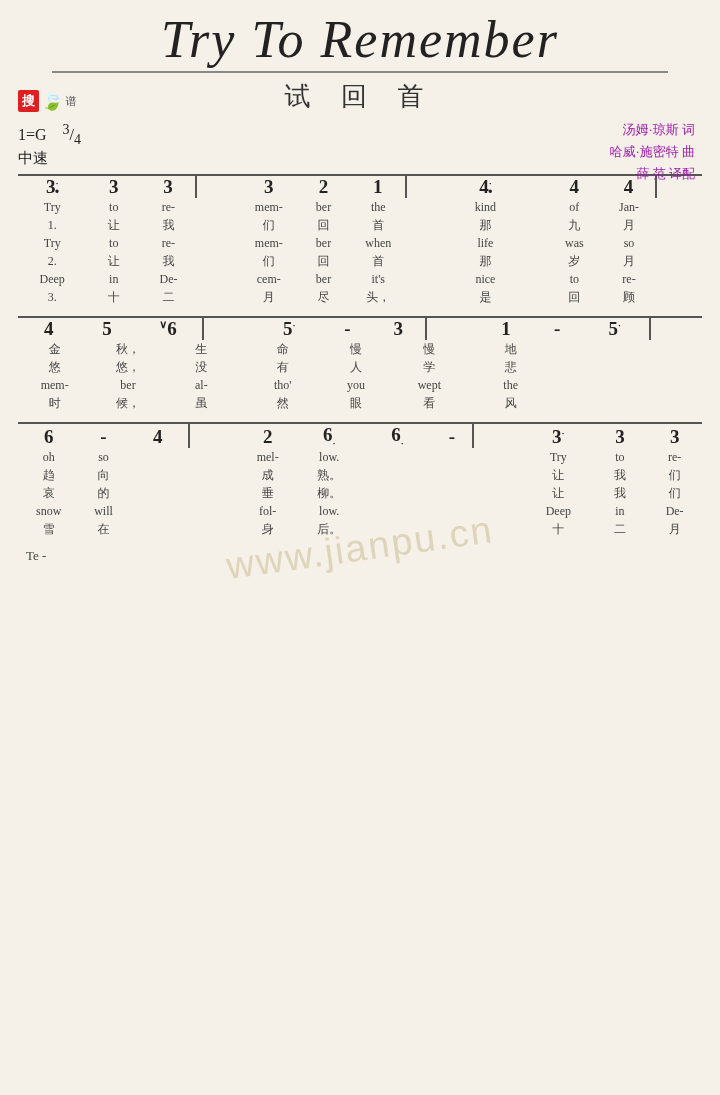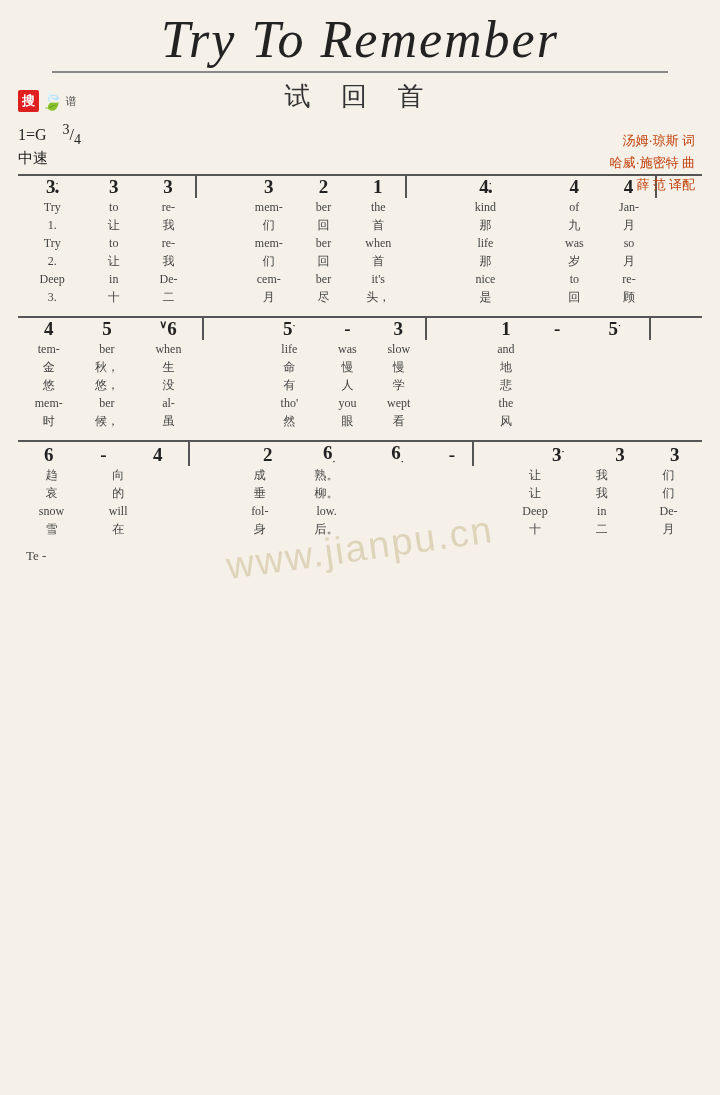--- a/index.html
+++ b/index.html
@@ -61,24 +61,24 @@
       font-size: 26px;
       color: #333;
       letter-spacing: 12px;
       text-align: center;
       margin-bottom: 8px;
       font-family: serif;
     }
     .credits {
       position: absolute;
       right: 25px;
-      top: 130px;
+      top: 119px;
       text-align: right;
       font-size: 13px;
-      color: #c2410c;
+      color: #a21caf;
       line-height: 1.7;
       font-family: serif;
     }
     .key-tempo {
       margin-top: 4px;
       margin-bottom: 2px;
     }
     .key-line {
       font-size: 16px;
       color: #222;
@@ -340,34 +340,20 @@
         <td style="width:8%">1</td>
         <td style="width:7%">-</td>
         <td style="width:10%">5<sup style="font-size:9px">·</sup></td>
         <td class="barline-cell"></td>
       </tr>
     </tbody>
       </table>
 
     <table class="lyrics-table">
       <tbody>
-          <tr>
-        <td style="width:9%">tem-</td>
-        <td style="width:8%">ber</td>
-        <td style="width:10%">when</td>
-        <td class="barline-cell"></td>
-        <td style="width:10%">life</td>
-        <td style="width:7%">was</td>
-        <td style="width:8%">slow</td>
-        <td class="barline-cell"></td>
-        <td style="width:8%">and</td>
-        <td style="width:7%"></td>
-        <td style="width:10%"></td>
-        <td class="barline-cell"></td>
-      </tr>
       <tr style="color:#888;font-size:11px;">
         <td>金</td>
         <td>秋，</td>
         <td>生</td>
         <td class="barline-cell"></td>
         <td>命</td>
         <td>慢</td>
         <td>慢</td>
         <td class="barline-cell"></td>
         <td>地</td>
@@ -438,20 +424,34 @@
         <td class="barline-cell"></td>
         <td style="width:10%">3<sup style="font-size:9px;">·</sup></td>
         <td style="width:8%">3</td>
         <td style="width:8%">3</td>
       </tr>
     </tbody>
       </table>
 
     <table class="lyrics-table">
       <tbody>
+          <tr>
+        <td style="width:9%">oh</td>
+        <td style="width:7%">so</td>
+        <td style="width:9%">&nbsp;</td>
+        <td class="barline-cell"></td>
+        <td style="width:8%">mel-</td>
+        <td style="width:10%">low.</td>
+        <td style="width:10%">&nbsp;</td>
+        <td style="width:6%">&nbsp;</td>
+        <td class="barline-cell"></td>
+        <td style="width:10%">Try</td>
+        <td style="width:8%">to</td>
+        <td style="width:8%">re-</td>
+      </tr>
       <tr style="color:#888;font-size:11px;">
         <td>趋</td>
         <td>向</td>
         <td></td>
         <td class="barline-cell"></td>
         <td>成</td>
         <td>熟。</td>
         <td></td>
         <td></td>
         <td class="barline-cell"></td>

